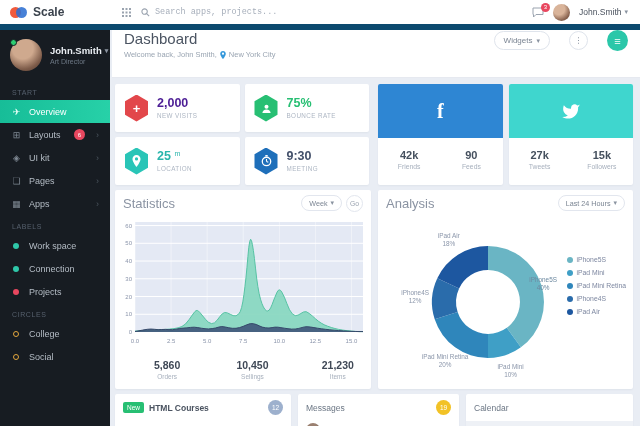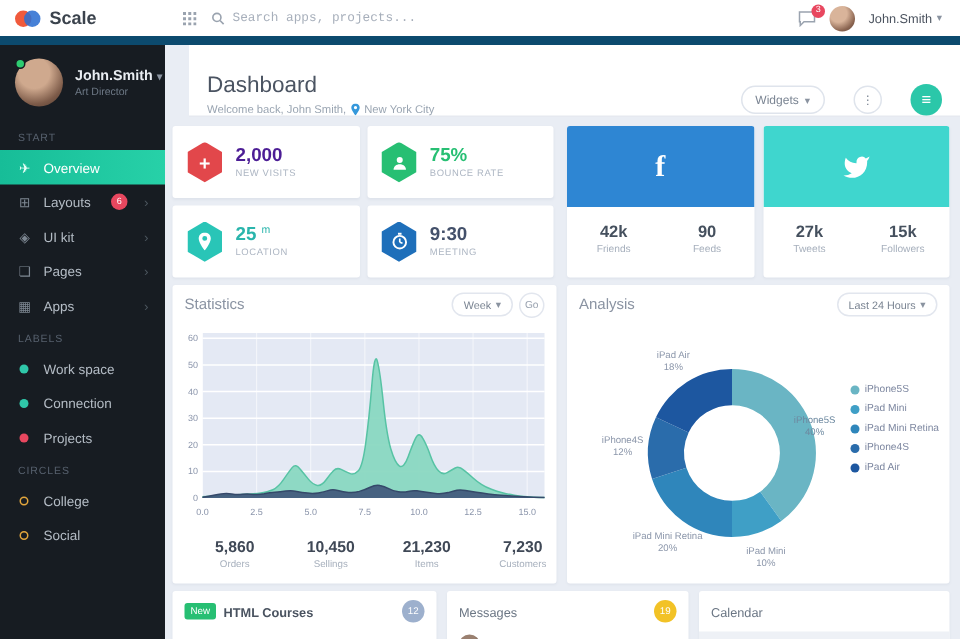--- a/index.html
+++ b/index.html
@@ -48,22 +48,22 @@
   .nav-item.active .nav-ic { color:#eafff8; }
   .nav-chevron { margin-left:auto; font-size:9px; color:#4c565f; }
   .nav-badge { margin-left:auto; background:#e8475f; color:#fff; width:11px; height:11px;
                border-radius:50%; font-size:6px; display:flex; align-items:center; justify-content:center; }
   .nav-badge + .nav-chevron { margin-left:4px; }
   .dot { width:6px; height:6px; border-radius:50%; flex:none; margin-left:2px; margin-right:3px; }
   .ring { width:6px; height:6px; border-radius:50%; flex:none; border:1.3px solid; margin-left:2px; margin-right:3px; background:transparent; }
 
   
   .main { position:absolute; left:110px; top:30px; right:0; bottom:0; overflow:hidden; }
-  .page-header { position:absolute; top:0; left:16px; right:0; height:48px; background:#fff;
-                 border-bottom:1px solid #e6e9f0; display:flex; align-items:flex-end; padding:0 12px; }
+  .page-header { position:absolute; top:0; left:2px; right:0; height:48px; background:#fff;
+                 border-bottom:1px solid #e6e9f0; display:flex; align-items:flex-start; padding:0 12px; }
   .ph-title { font-size:15px; color:#4b5462; font-weight:400; }
   .ph-sub { font-size:7.5px; color:#9aa5b2; margin-top:3px; display:flex; align-items:center; gap:3px; }
   .ph-right { margin-left:auto; display:flex; align-items:center; gap:19px; }
   .pill { height:19px; border:1px solid #dfe4ec; border-radius:10px; background:#fff; font-size:8px;
           color:#7a8492; padding:0 9px; display:flex; align-items:center; gap:4px; cursor:pointer; }
   .pill.sq { width:19px; padding:0; justify-content:center; }
   .fab { width:21px; height:21px; border-radius:50%; background:#2bc7a9; color:#fff; font-size:11px;
          display:flex; align-items:center; justify-content:center; cursor:pointer; }
 
   
@@ -86,21 +86,21 @@
   .social-cell { flex:1; display:flex; flex-direction:column; align-items:center; justify-content:center; gap:2px; }
   .sc-val { font-size:11px; font-weight:bold; color:#45505e; }
   .sc-lab { font-size:6.8px; color:#a7b0bd; }
 
   
   .panel { position:absolute; top:160px; background:#fff; border-radius:2px; height:199px;
            box-shadow:0 1px 2px rgba(40,50,70,.05); }
   .panel.stats { left:5px; width:256px; }
   .panel.analysis { left:268px; width:255px; }
   .panel-head { height:26px; display:flex; align-items:center; padding:0 8px; }
-  .panel-title { font-size:10px; color:#8a93a2; }
+  .panel-title { font-size:13px; color:#8a93a2; }
   .panel-right { margin-left:auto; display:flex; align-items:center; gap:4px; }
   .mini-pill { height:16px; border:1px solid #e2e6ee; border-radius:9px; background:#fff; font-size:7.2px;
                color:#7a8492; padding:0 7px; display:flex; align-items:center; gap:3px; cursor:pointer; }
   .go-btn { width:17px; height:17px; border-radius:50%; border:1px solid #e2e6ee; font-size:6.8px;
             color:#9aa3b0; display:flex; align-items:center; justify-content:center; cursor:pointer; background:#fff; }
   .summary { position:absolute; left:0; right:0; bottom:0; height:40px; display:flex; align-items:center; }
   .sum-cell { flex:1; text-align:center;margin-left:19px; }
   .sum-val { font-size:10.5px; font-weight:bold; color:#3f4856; }
   .sum-lab { font-size:6.5px; color:#a7b0bd; margin-top:2px; }
 
@@ -415,24 +415,20 @@
           <div class="sum-lab">Orders</div>
         </div>
         <div class="sum-cell">
           <div class="sum-val">10,450</div>
           <div class="sum-lab">Sellings</div>
         </div>
         <div class="sum-cell">
           <div class="sum-val">21,230</div>
           <div class="sum-lab">Items</div>
         </div>
-        <div class="sum-cell">
-          <div class="sum-val">7,230</div>
-          <div class="sum-lab">Customers</div>
-        </div>
       </div>
     </section>
 
     <section class="panel analysis">
       <div class="panel-head">
         <span class="panel-title">Analysis</span>
         <span class="panel-right">
           <span class="mini-pill">
             <span>Last 24 Hours</span>
             <span class="caret">▾</span>

